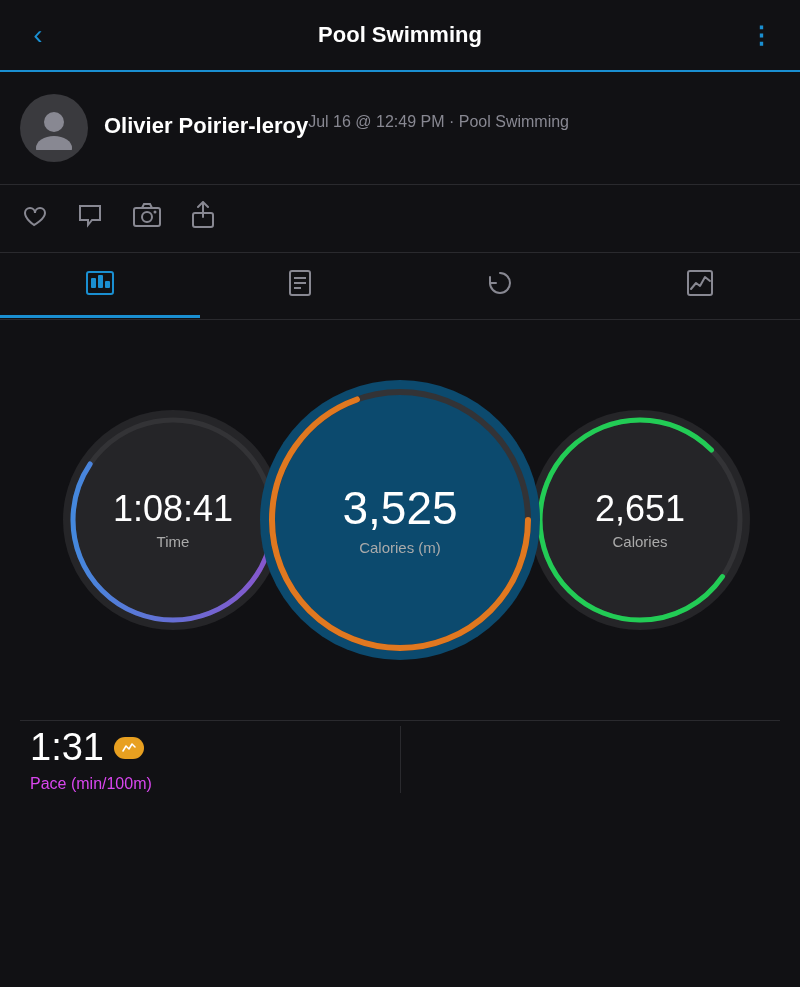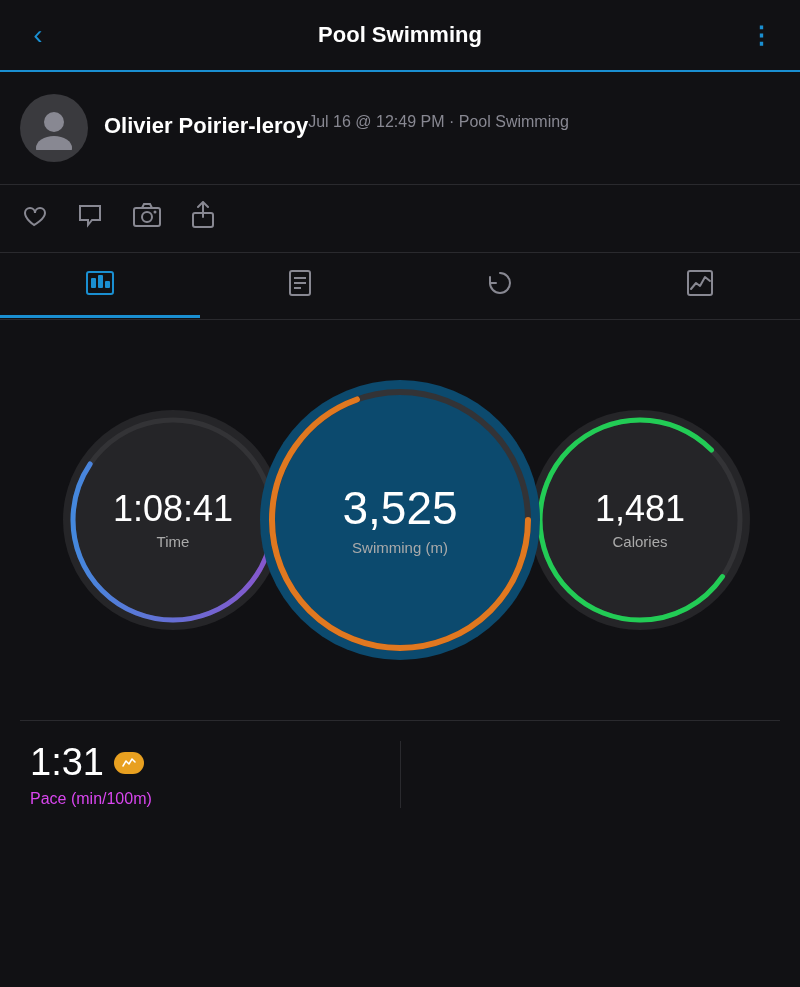--- a/index.html
+++ b/index.html
@@ -249,21 +249,21 @@
     .circle-label {
       font-size: 15px;
       color: #aaaaaa;
       font-weight: 400;
     }
 
     
     .stats-row {
       display: flex;
       border-top: 1px solid #2a2a2e;
-      padding-top: 20px;
+      padding-top: 5px;
       margin-top: 20px;
     }
 
     .stat-item {
       flex: 1;
       display: flex;
       flex-direction: column;
       padding: 0 10px;
     }
 
@@ -423,34 +423,34 @@
 
     <div class="circle-container circle-center">
       <div class="circle-distance-wrap">
         <svg class="arc-svg" width="280" height="280" viewBox="0 0 280 280">
           <circle cx="140" cy="140" r="128" stroke="#333336" stroke-width="6" fill="none"></circle>
 
           <circle cx="140" cy="140" r="128" stroke="#e07820" stroke-width="6" fill="none" stroke-dasharray="760 804" stroke-dashoffset="201" stroke-linecap="round"></circle>
         </svg>
         <div class="circle-inner">
           <div class="circle-value-large">3,525</div>
-          <div class="circle-label">Swimming (m)</div>
+          <div class="circle-label">Calories (m)</div>
         </div>
       </div>
     </div>
 
     <div class="circle-container circle-right">
       <div class="circle-calories-wrap">
         <svg class="arc-svg" width="220" height="220" viewBox="0 0 220 220">
           <circle cx="110" cy="110" r="100" stroke="#333336" stroke-width="5" fill="none"></circle>
 
           <circle cx="110" cy="110" r="100" stroke="#22cc55" stroke-width="5" fill="none" stroke-dasharray="490 628" stroke-dashoffset="-60" stroke-linecap="round"></circle>
         </svg>
         <div class="circle-inner">
-          <div class="circle-value">1,481</div>
+          <div class="circle-value">2,651</div>
           <div class="circle-label">Calories</div>
         </div>
       </div>
     </div>
 
   </div>
 
   <div class="stats-row">
     <div class="stat-item">
       <div class="stat-value-row">

